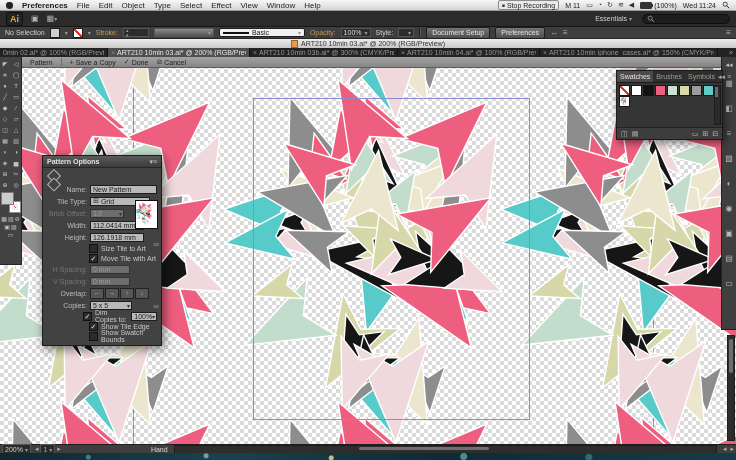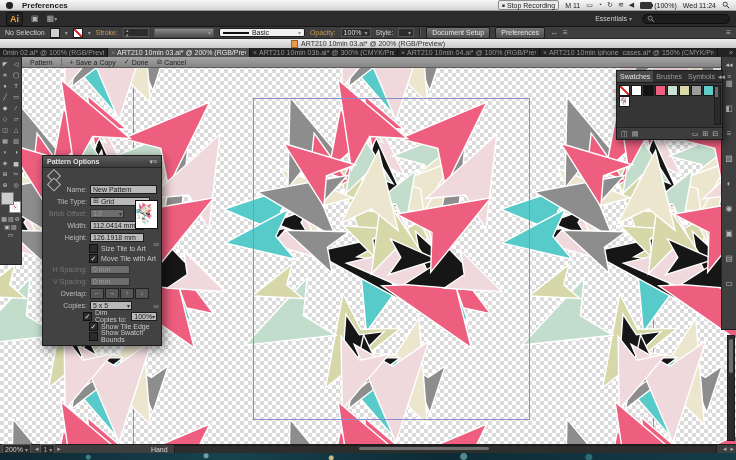--- a/index.html
+++ b/index.html
@@ -175,20 +175,31 @@
       radial-gradient(circle at 63% 50%, #4d8b90 0 3px, transparent 4px),
       radial-gradient(circle at 80% 60%, #2f6a74 0 3px, transparent 4px),
       linear-gradient(90deg,#0e2733,#17434f 30%,#0d2b36 60%,#143d49);}
 </style>
 </head>
 <body style="--checker: #dadada;">
 
 <div class="abs menubar">
   <span class="apple"></span>
   <span class="mb-app">Preferences</span>
+  <span class="mb-items" id="menu-items" style="display:flex;gap:9px">
+      <span class="mb-item">File</span>
+      <span class="mb-item">Edit</span>
+      <span class="mb-item">Object</span>
+      <span class="mb-item">Type</span>
+      <span class="mb-item">Select</span>
+      <span class="mb-item">Effect</span>
+      <span class="mb-item">View</span>
+      <span class="mb-item">Window</span>
+      <span class="mb-item">Help</span>
+    </span>
   <span class="mb-right">
     <span class="rec-pill">
       <span class="rec-dot">■</span>
       <span>Stop Recording</span>
     </span>
     <span>M 11</span>
     <span id="status-icons" style="display:flex;gap:5px">
         <span class="mb-ic">▭</span>
         <span class="mb-ic">◔</span>
         <span class="mb-ic">↻</span>

